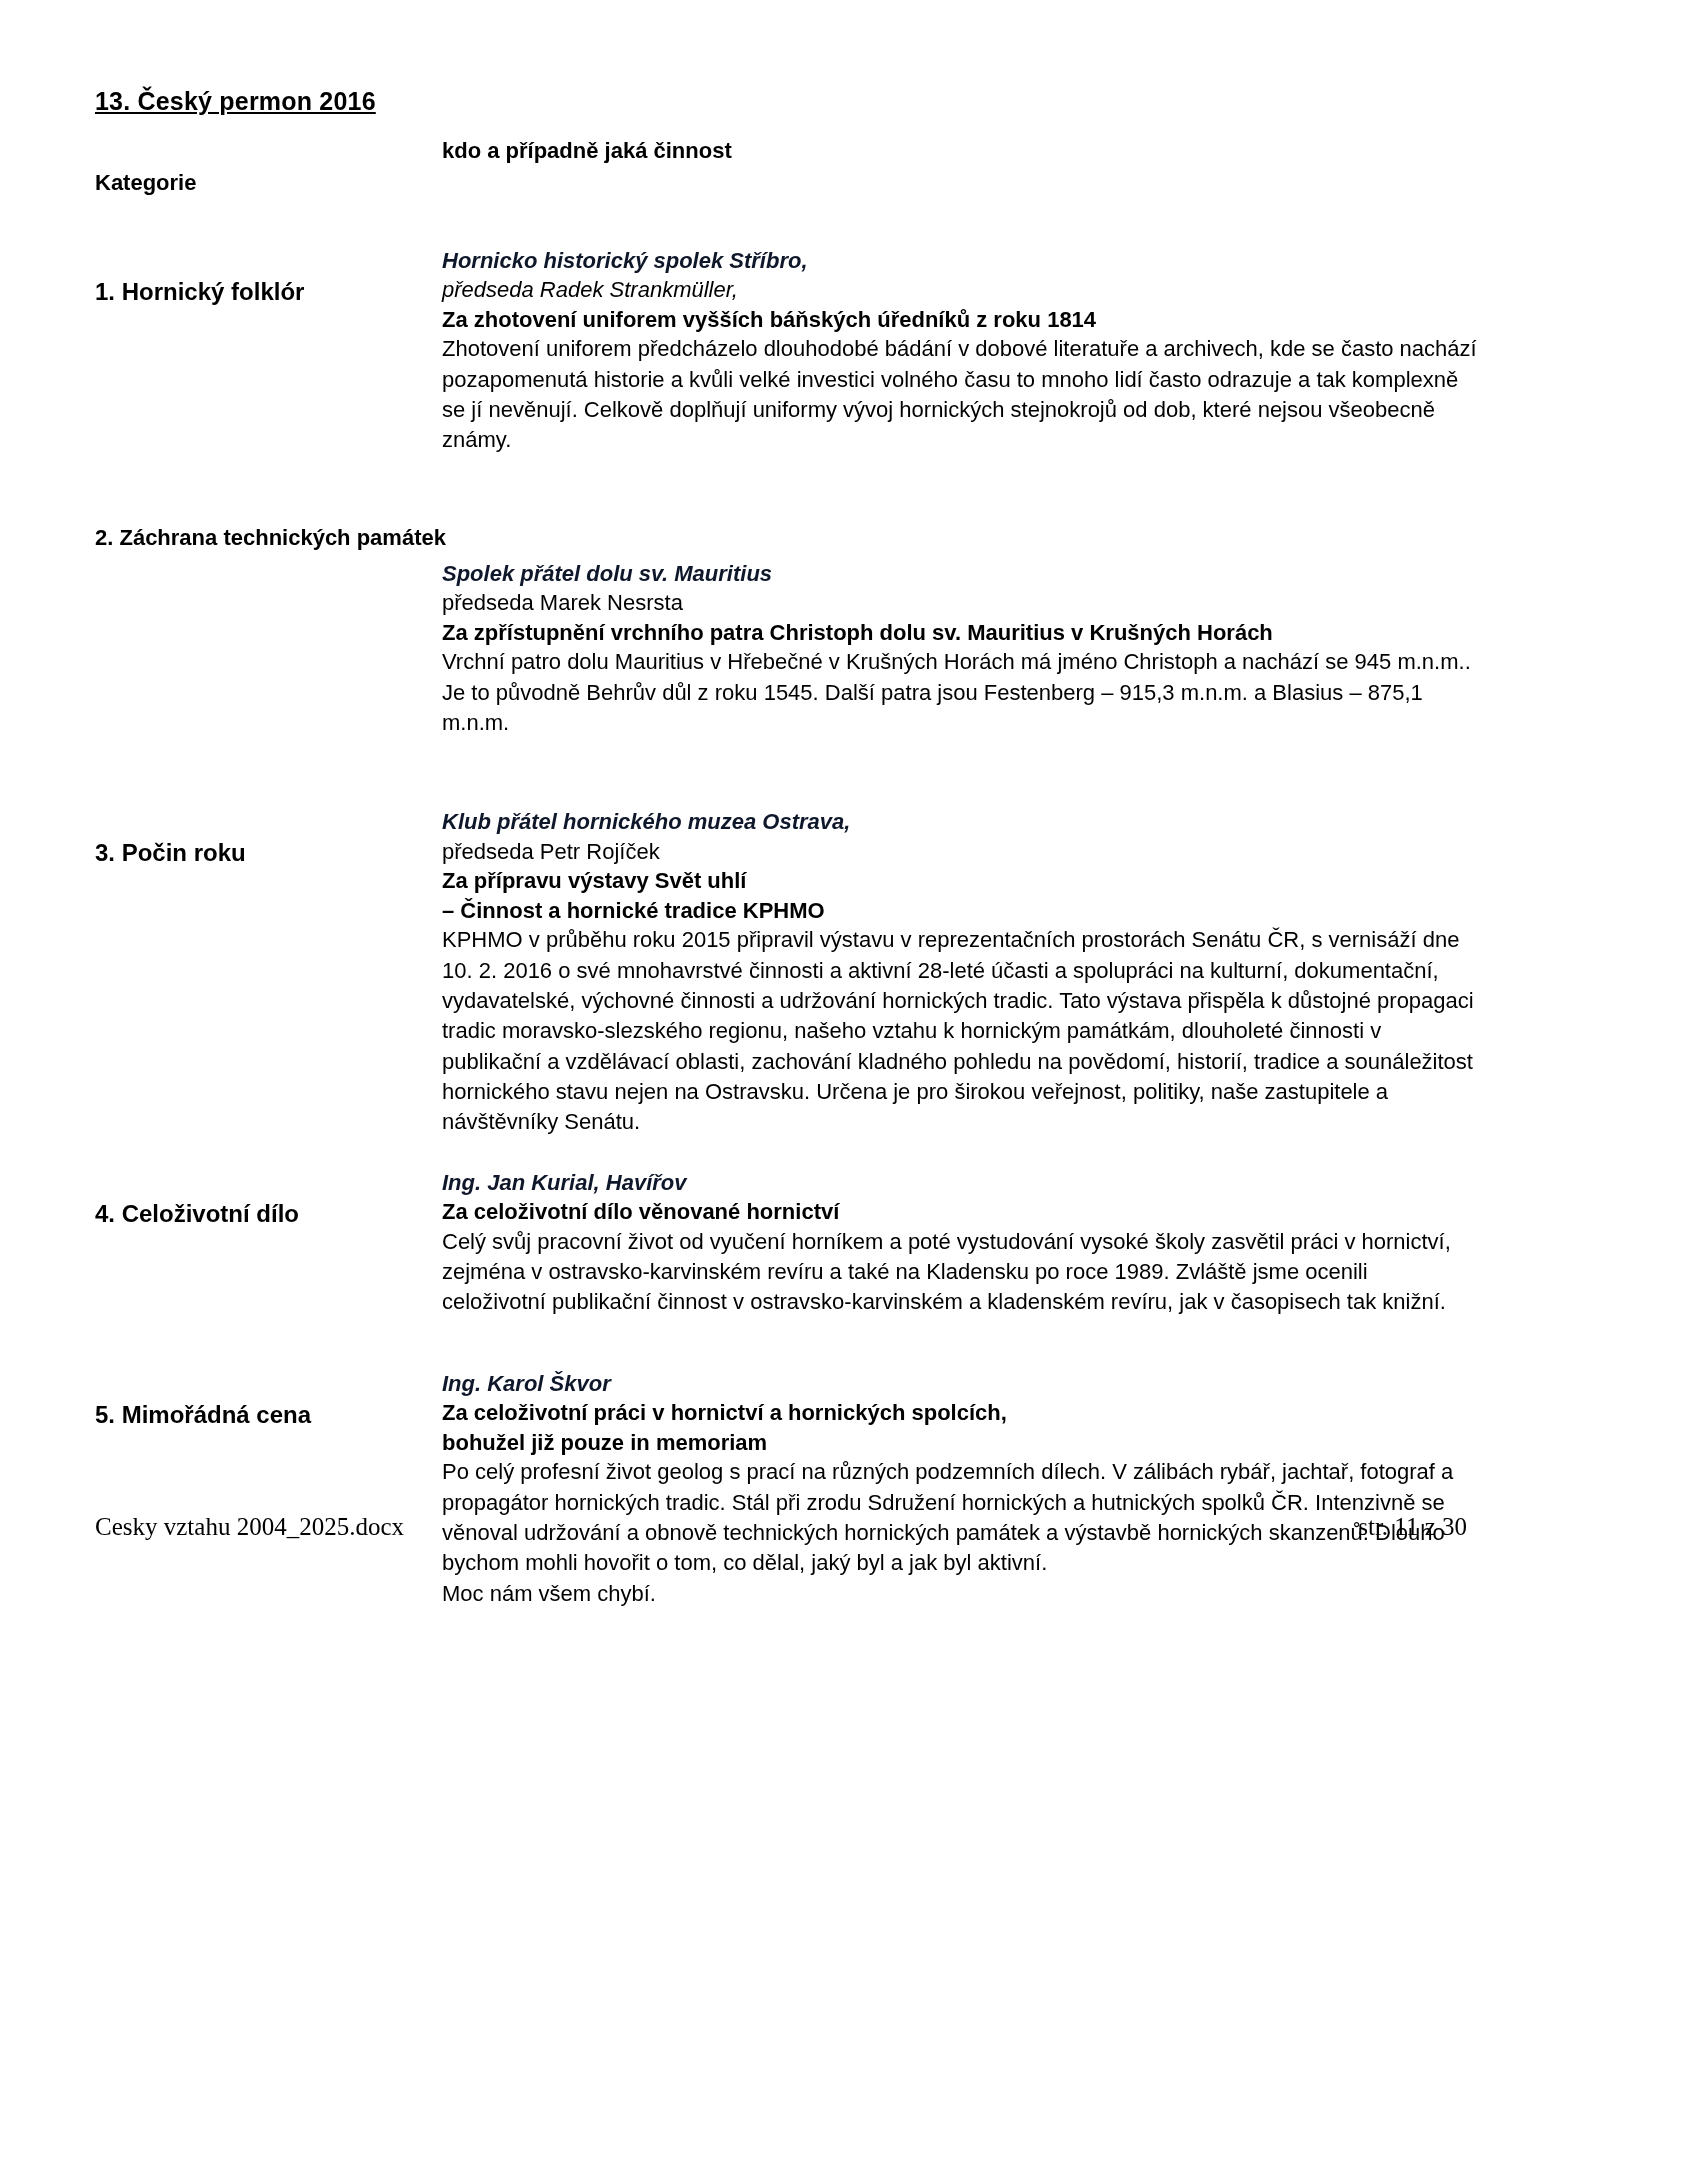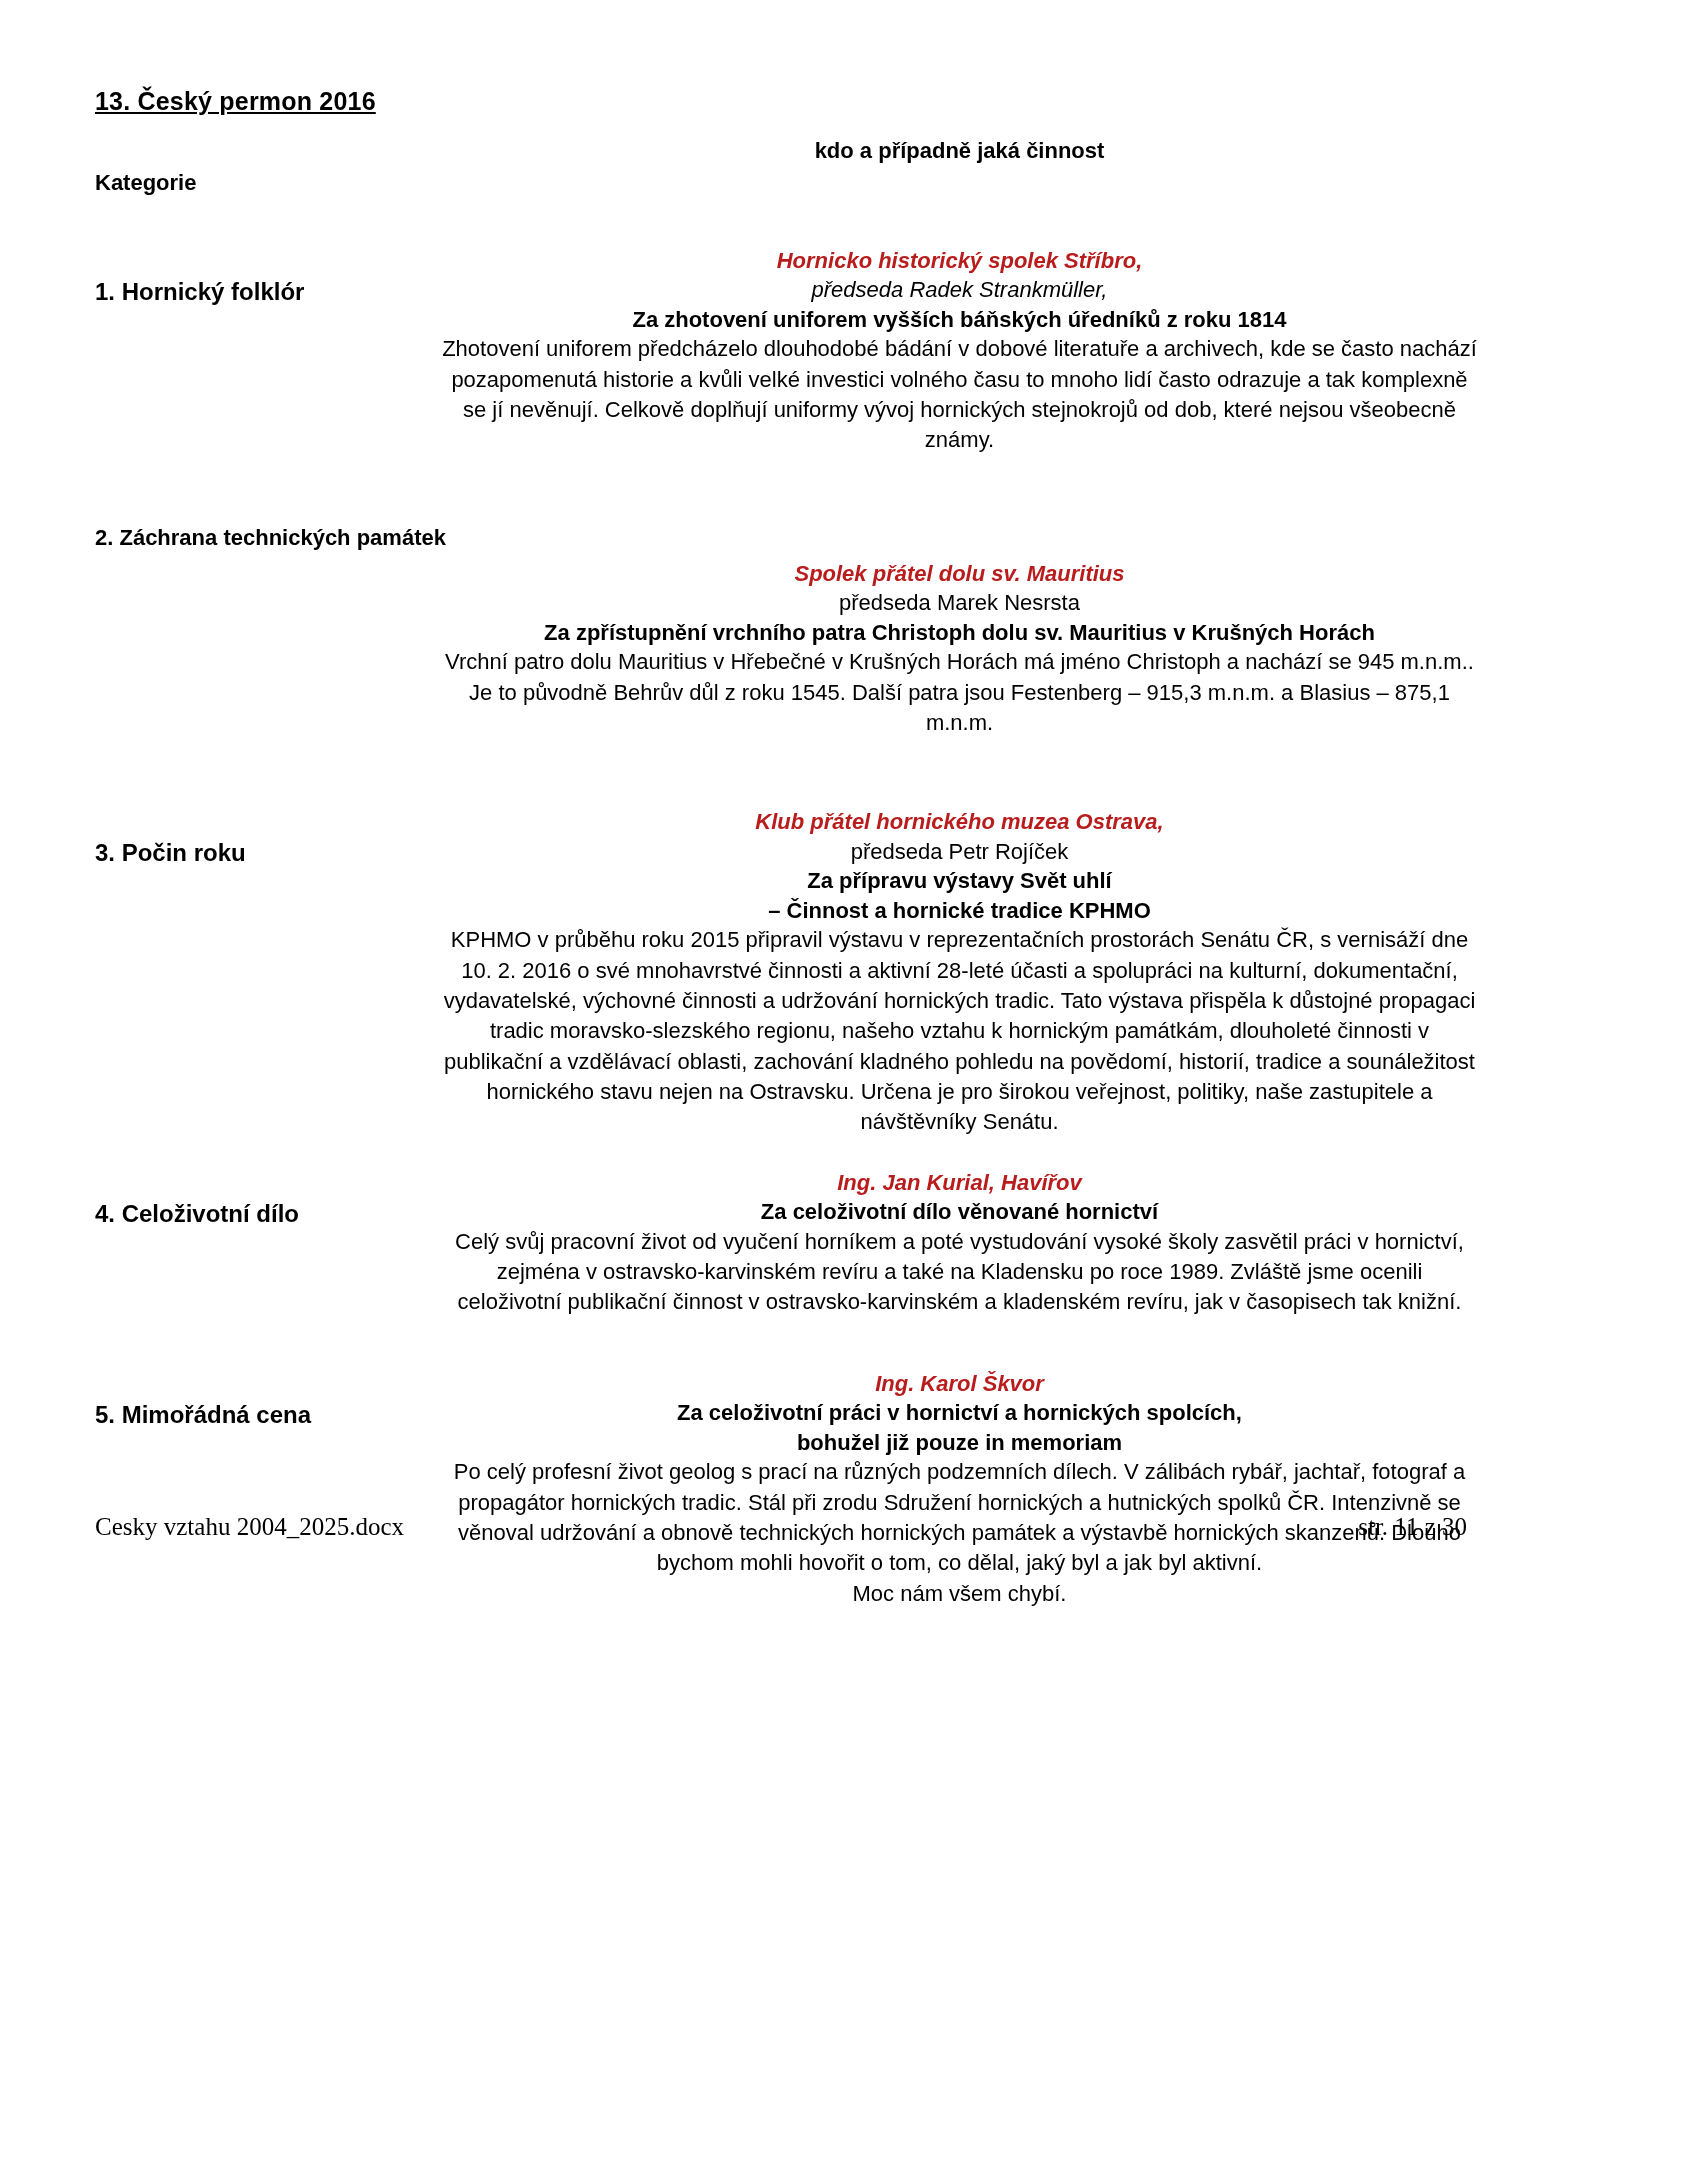--- a/index.html
+++ b/index.html
@@ -37,38 +37,37 @@
     width: 347px;
     flex: 0 0 347px;
     box-sizing: border-box;
     padding-right: 10px;
     margin-top: 32px;
   }
   .col-right {
     flex: 1 1 auto;
     box-sizing: border-box;
     max-width: 1035px;
-    text-align: center;
   }
   .hdr-label {
     font-size: 22px;
     font-weight: bold;
   }
   .cat-label {
     font-size: 24px;
     font-weight: bold;
   }
   .header-row {
     margin-bottom: 50px;
   }
   .entry {
     margin-bottom: 0;
   }
   .org {
-    color: #b91c1c;
+    color: #0f172a;
     font-weight: bold;
     font-style: italic;
     font-size: 22px;
     line-height: 1.34;
   }
   .person {
     font-style: italic;
     font-size: 22px;
     line-height: 1.34;
   }

